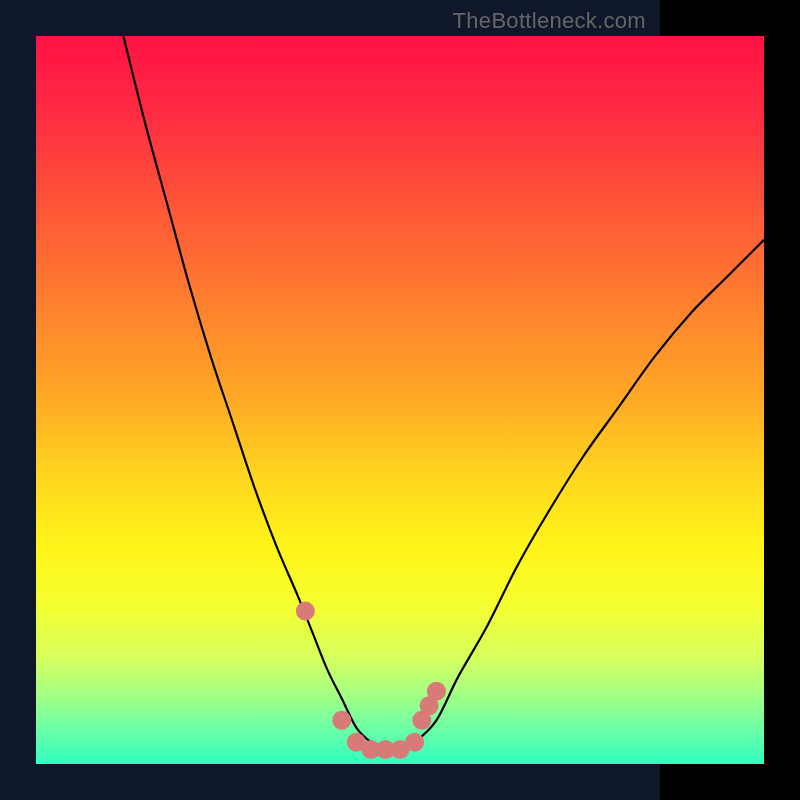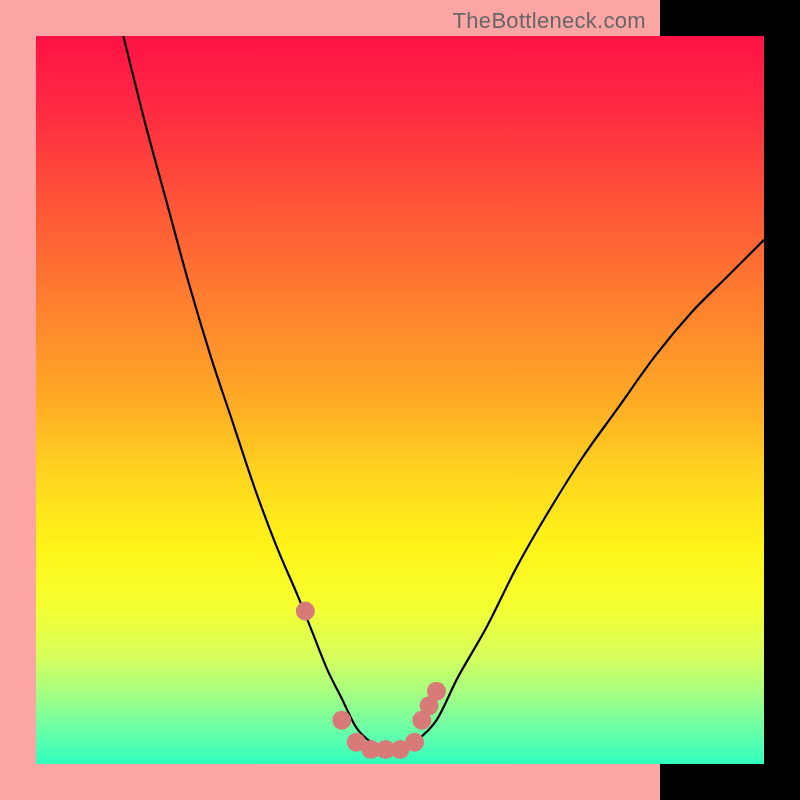--- a/index.html
+++ b/index.html
@@ -10,21 +10,21 @@
     background: #000;
     position: relative;
     font-family: Arial, Helvetica, sans-serif;
   }
   .frame {
     position: absolute;
     top: 0;
     left: 0;
     width: 660px;
     height: 800px;
-    background: #fca5a5;
+    background: #0f172a;
   }
   .plot-area {
     position: absolute;
     left: 36px;
     top: 36px;
     width: 728px;
     height: 728px;
     overflow: hidden;
   }
   .gradient-bg {

